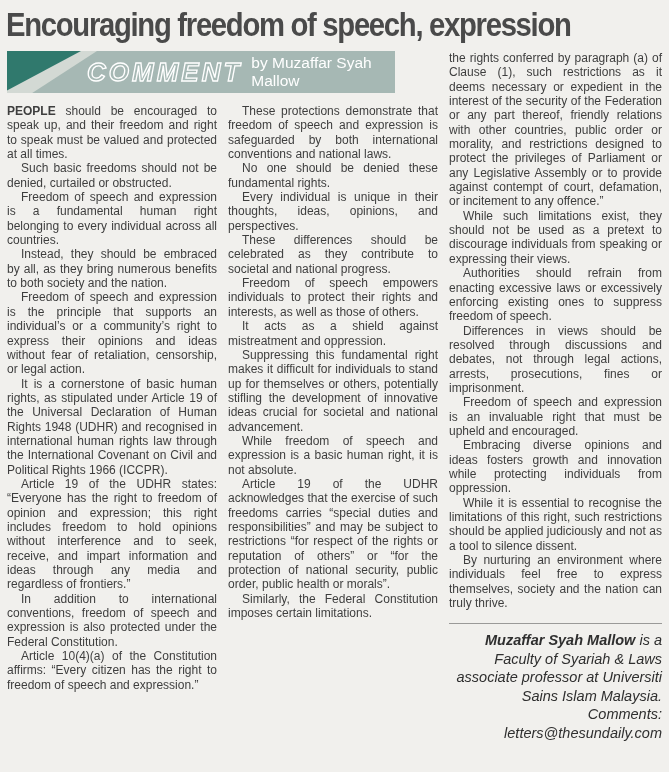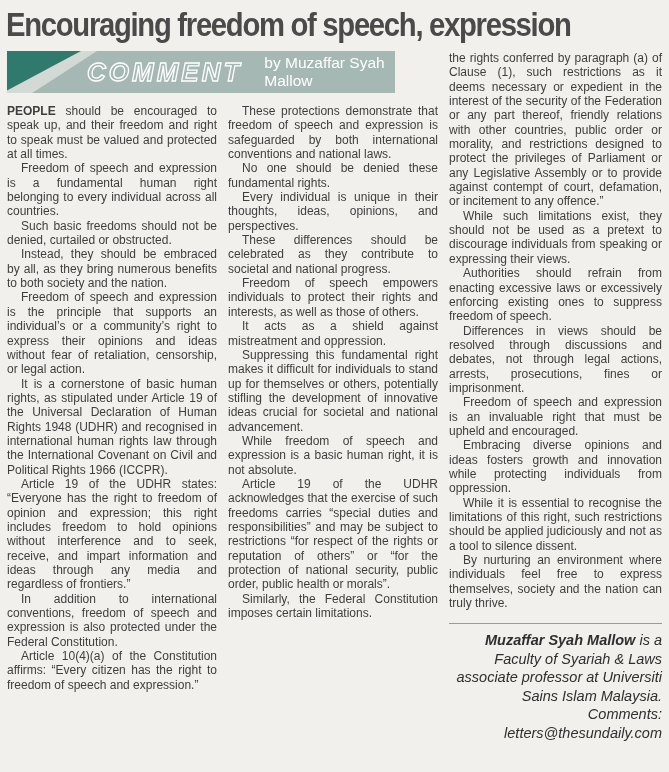--- a/index.html
+++ b/index.html
@@ -67,21 +67,21 @@
     font-size:26px;
     font-weight:bold;
     font-style:italic;
     letter-spacing:3px;
     color:var(--banner-bg);
     -webkit-text-stroke:1.3px var(--banner-text);
     font-family:"Liberation Sans",sans-serif;
   }
   .banner-byline{
     position:relative;z-index:1;
-    margin-left:22px;
+    margin-left:9px;
     font-size:15.5px;
     color:var(--banner-text);
   }
   .cols{display:flex;gap:11px;justify-content:flex-end;}
   .col{width:210px;flex:none;}
   .col3{flex:1 1 auto;width:auto;display:flex;flex-direction:column;}
   p.para{
     margin:0;
     text-align:justify;
     font-size:12px;
@@ -121,22 +121,22 @@
       <div class="banner">
         <div class="banner-stripe"></div>
         <div class="banner-triangle"></div>
         <span class="banner-label">COMMENT</span>
         <span class="banner-byline">by Muzaffar Syah Mallow</span>
       </div>
 
       <div class="cols">
         <div class="col" id="col1">
             <p class="para"><b>PEOPLE </b>should be encouraged to speak up, and their freedom and right to speak must be valued and protected at all times.</p>
+            <p class="para indent">Such basic freedoms should not be denied, curtailed or obstructed.</p>
             <p class="para indent">Freedom of speech and expression is a fundamental human right belonging to every individual across all countries.</p>
-            <p class="para indent">Such basic freedoms should not be denied, curtailed or obstructed.</p>
             <p class="para indent">Instead, they should be embraced by all, as they bring numerous benefits to both society and the nation.</p>
             <p class="para indent">Freedom of speech and expression is the principle that supports an individual’s or a community’s right to express their opinions and ideas without fear of retaliation, censorship, or legal action.</p>
             <p class="para indent">It is a cornerstone of basic human rights, as stipulated under Article 19 of the Universal Declaration of Human Rights 1948 (UDHR) and recognised in international human rights law through the International Covenant on Civil and Political Rights 1966 (ICCPR).</p>
             <p class="para indent">Article 19 of the UDHR states: “Everyone has the right to freedom of opinion and expression; this right includes freedom to hold opinions without interference and to seek, receive, and impart information and ideas through any media and regardless of frontiers.”</p>
             <p class="para indent">In addition to international conventions, freedom of speech and expression is also protected under the Federal Constitution.</p>
             <p class="para indent">Article 10(4)(a) of the Constitution affirms: “Every citizen has the right to freedom of speech and expression.”</p>
           </div>
         <div class="col" id="col2">
             <p class="para indent">These protections demonstrate that freedom of speech and expression is safeguarded by both international conventions and national laws.</p>
             <p class="para indent">No one should be denied these fundamental rights.</p>

